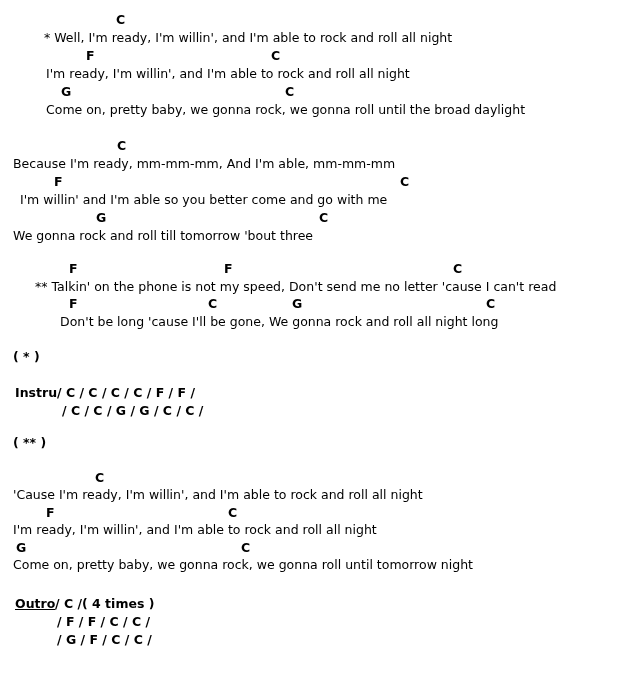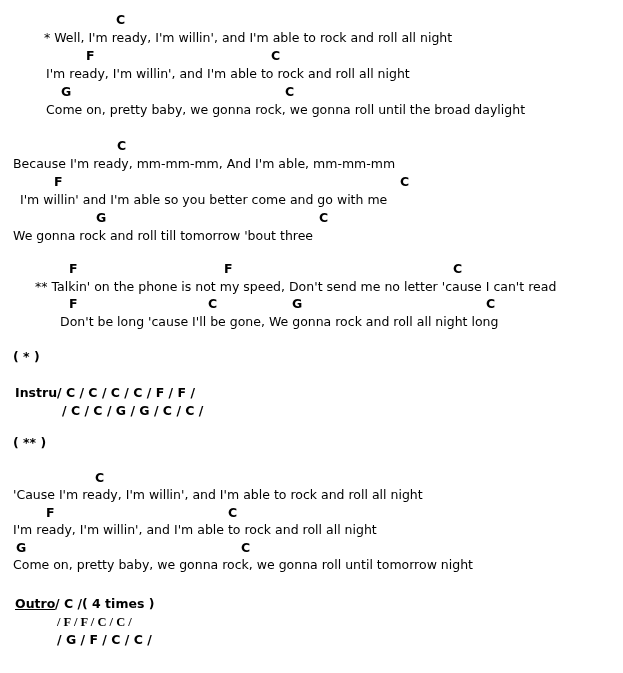--- a/index.html
+++ b/index.html
@@ -126,18 +126,18 @@
       <span class="seg" style="left: 241px;">C</span>
     </div>
     <div class="line" style="top: 557px;">
       <span class="seg" style="left: 13px;">Come on, pretty baby, we gonna rock, we gonna roll until tomorrow night</span>
     </div>
     <div class="line bold" style="top: 596px;">
       <span class="seg" style="left: 15px; text-decoration: underline;">Outro</span>
       <span class="seg" style="left: 55px;">/ C /( 4 times )</span>
     </div>
     <div class="line bold" style="top: 614px;">
-      <span class="seg" style="left: 57px; font-family: Liberation Serif, serif;">/ F / F / C / C /</span>
+      <span class="seg" style="left: 57px;">/ F / F / C / C /</span>
     </div>
     <div class="line bold" style="top: 632px; padding-left: 12px;">
       <span class="seg" style="left: 57px;">/ G / F / C / C /</span>
     </div>
   </div>
 
 </body></html>

